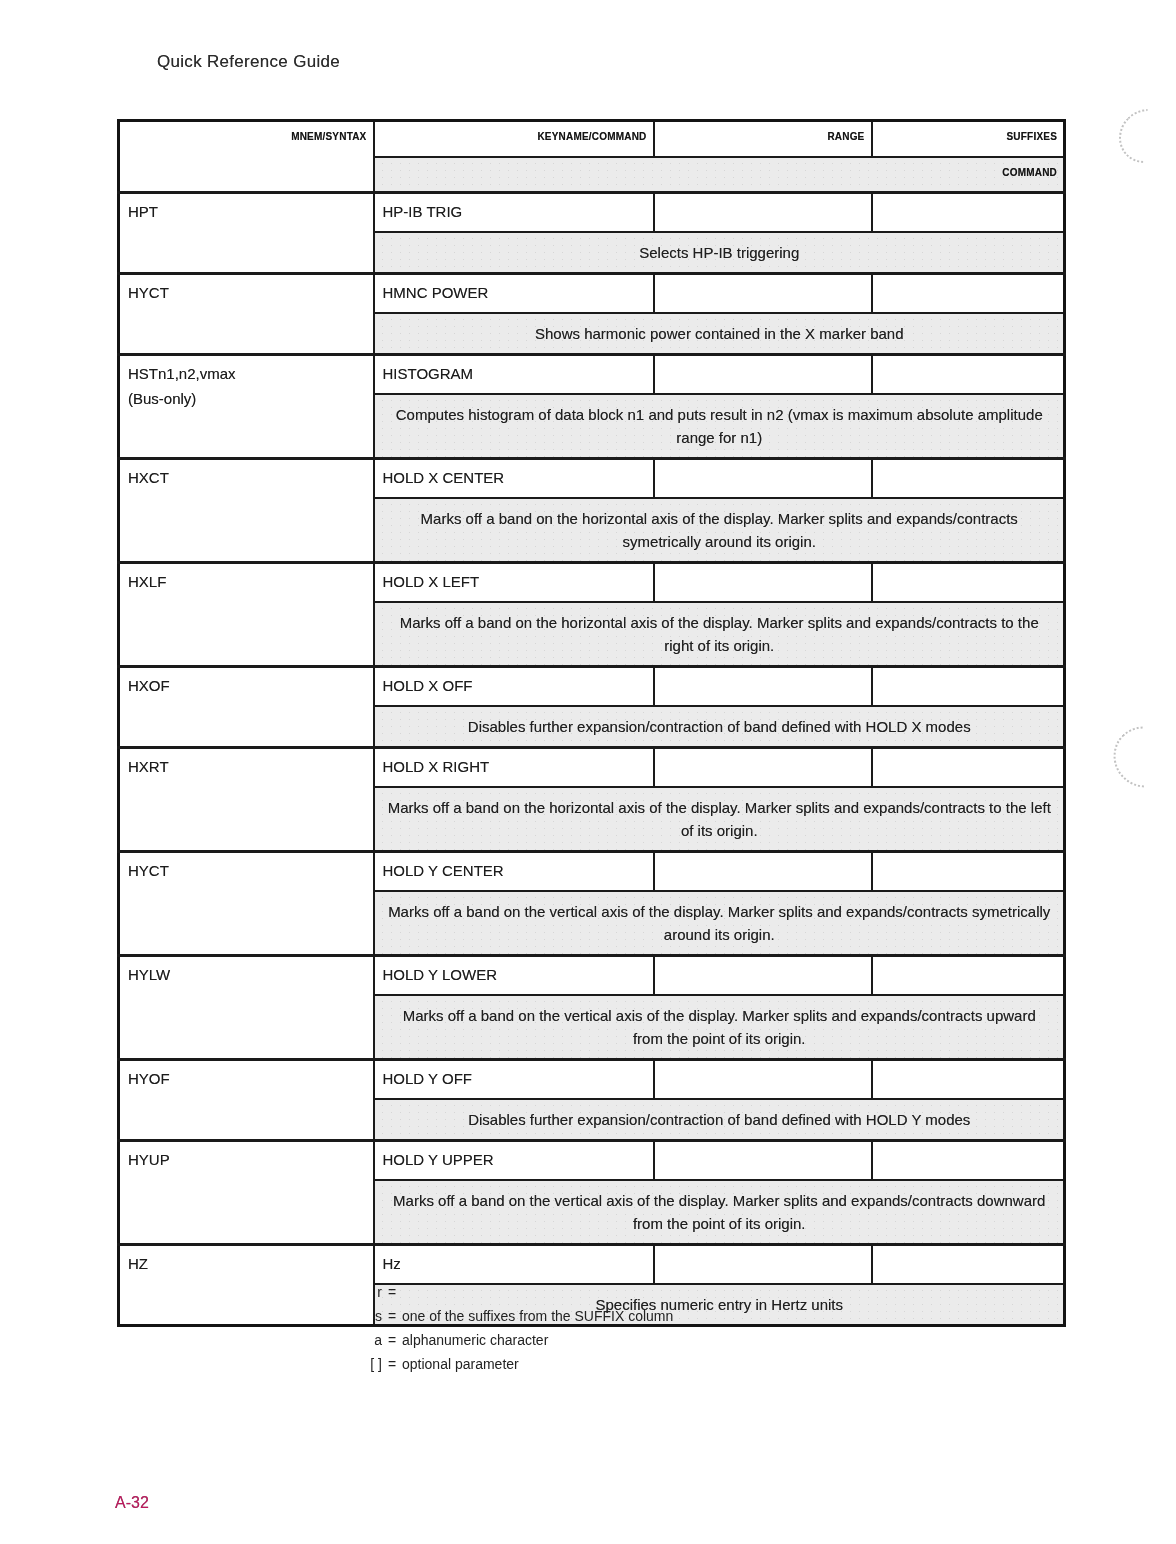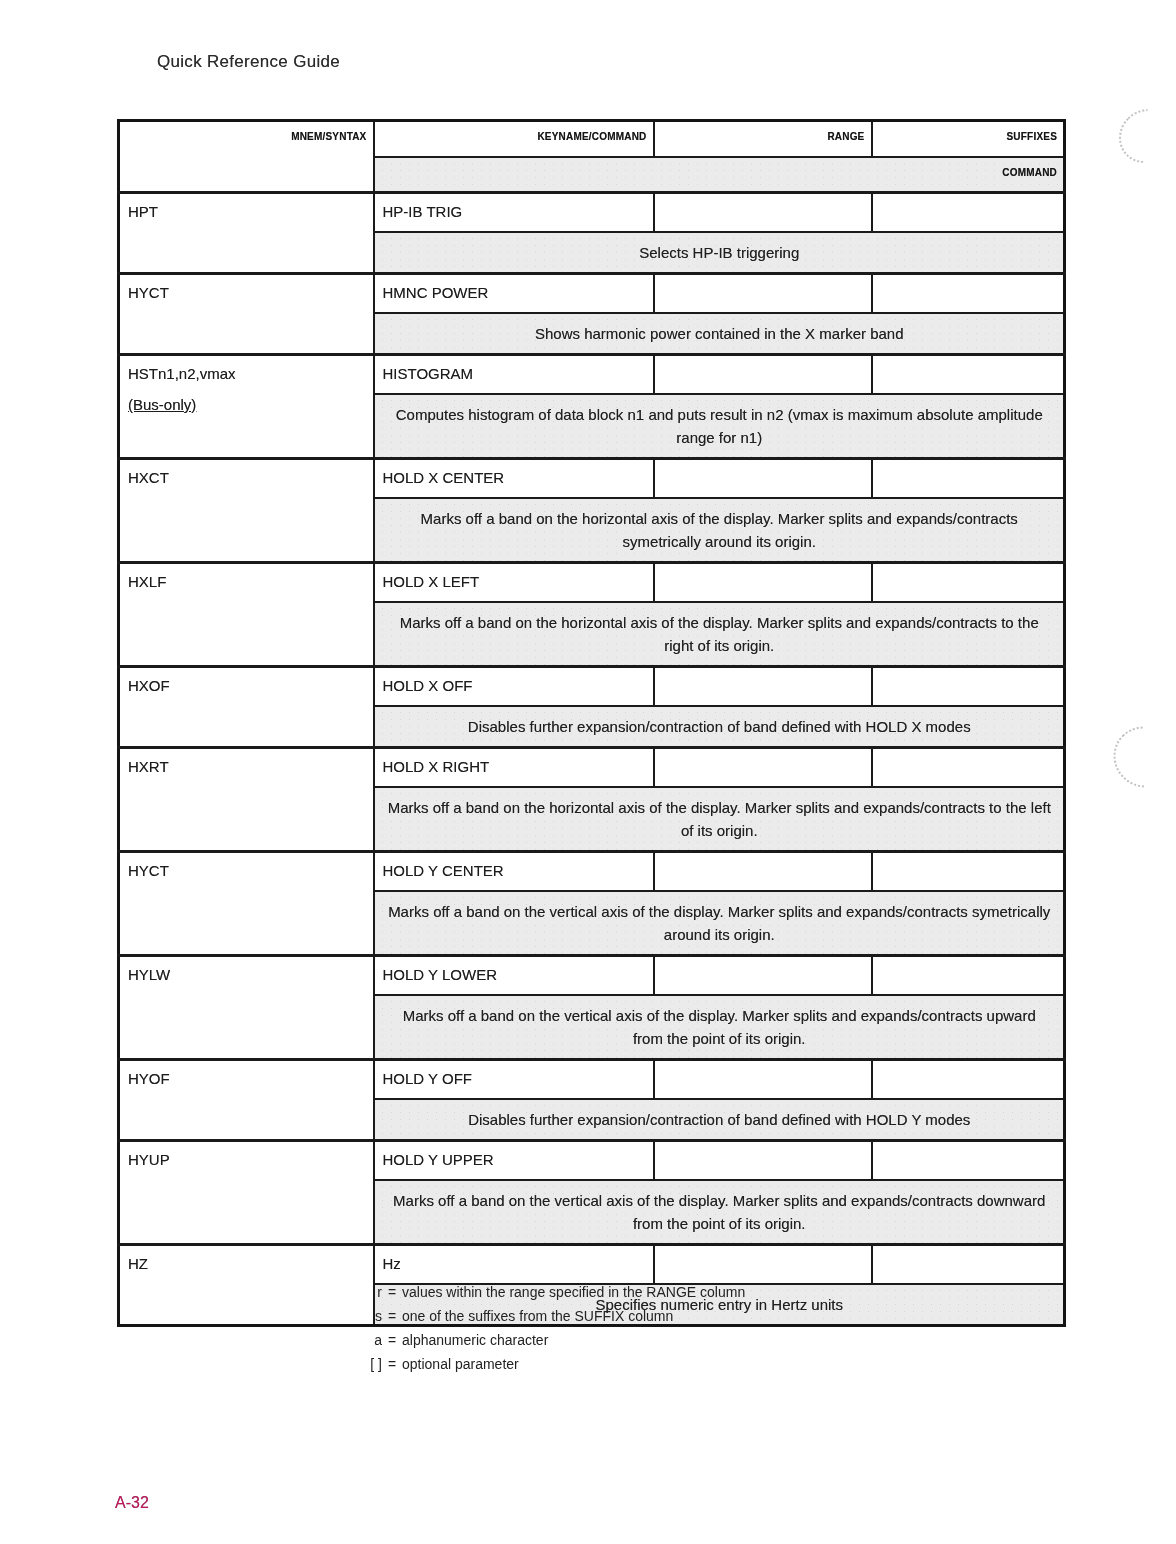--- a/index.html
+++ b/index.html
@@ -38,21 +38,21 @@
   .shade {
     background-color:#ebebeb;
     background-image:
       radial-gradient(rgba(110,110,110,0.30) 0.6px, transparent 0.75px),
       radial-gradient(rgba(140,140,140,0.22) 0.6px, transparent 0.85px);
     background-size:6px 4px, 9px 7px;
     background-position:0 0, 3px 2px;
     text-align:center;
   }
   .mnem-cell { padding:9px 8px 6px 20px; }
-  .mnem-line2 { margin-top:14px;text-decoration:underline; }
+  .mnem-line2 { margin-top:8px; }
   .key-cell { padding:9px 8px 6px 13px; height:35px; box-sizing:border-box; }
   .empty-cell { height:35px; }
   .comment-cell {
     padding:8px 12px 8px 13px;
     line-height:23px; color:#1f1f1f;
   }
   .entry-start td { border-top-width:3px;padding-left:8px; }
   .comments-header { height:35px; }
   .legend {
     position:absolute; left:352px; top:1280px;
@@ -254,21 +254,20 @@
   <tr>
     <td colspan="3" class="comment-cell shade">Specifies numeric entry in Hertz units</td>
   </tr>
 </tbody>
 </table>
 
 <div class="legend">
   <div class="legend-row">
     <span class="legend-symbol">r</span>
     <span class="legend-eq">=</span>
-    <span class="legend-text">values within the range specified in the RANGE column</span>
   </div>
 
   <div class="legend-row">
     <span class="legend-symbol">s</span>
     <span class="legend-eq">=</span>
     <span class="legend-text">one of the suffixes from the SUFFIX column</span>
   </div>
 
   <div class="legend-row">
     <span class="legend-symbol">a</span>

